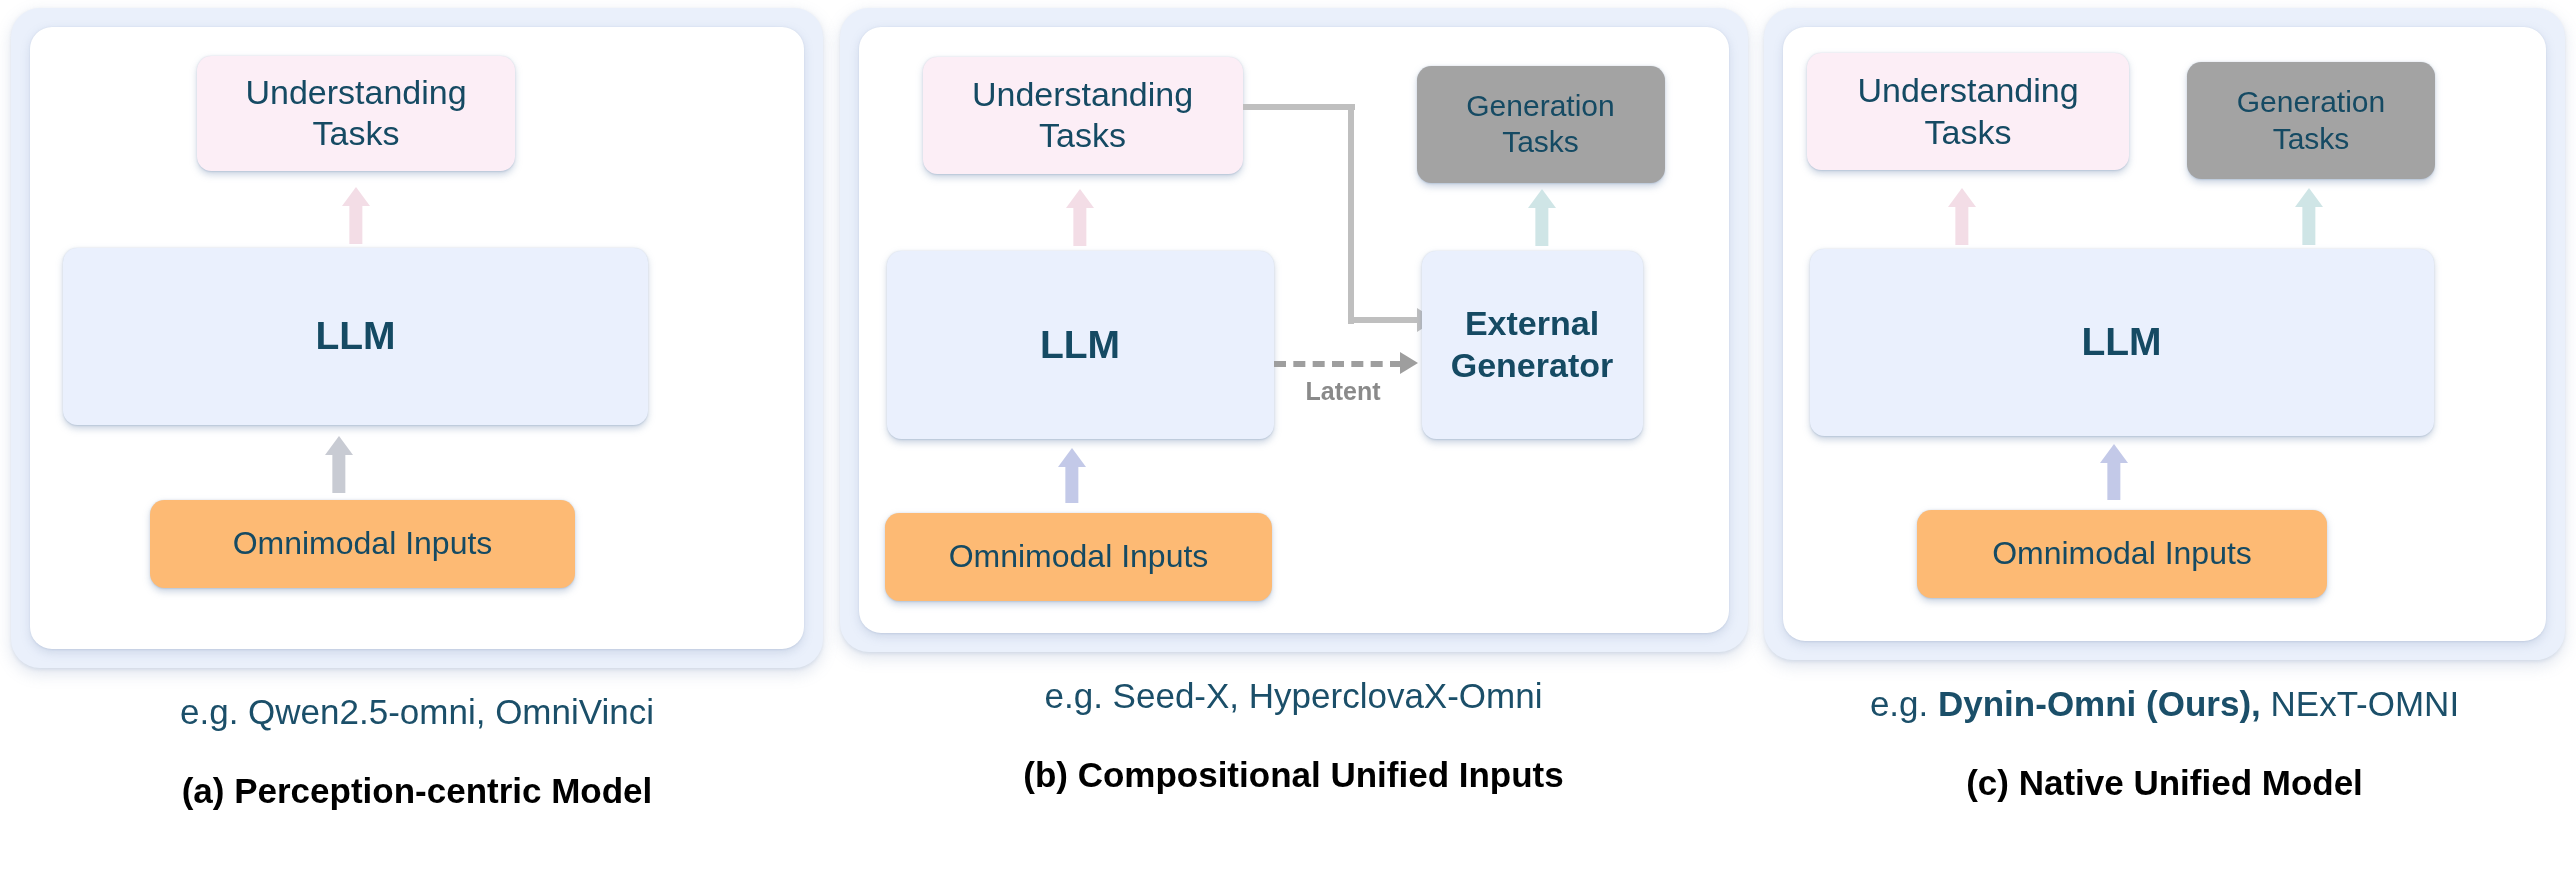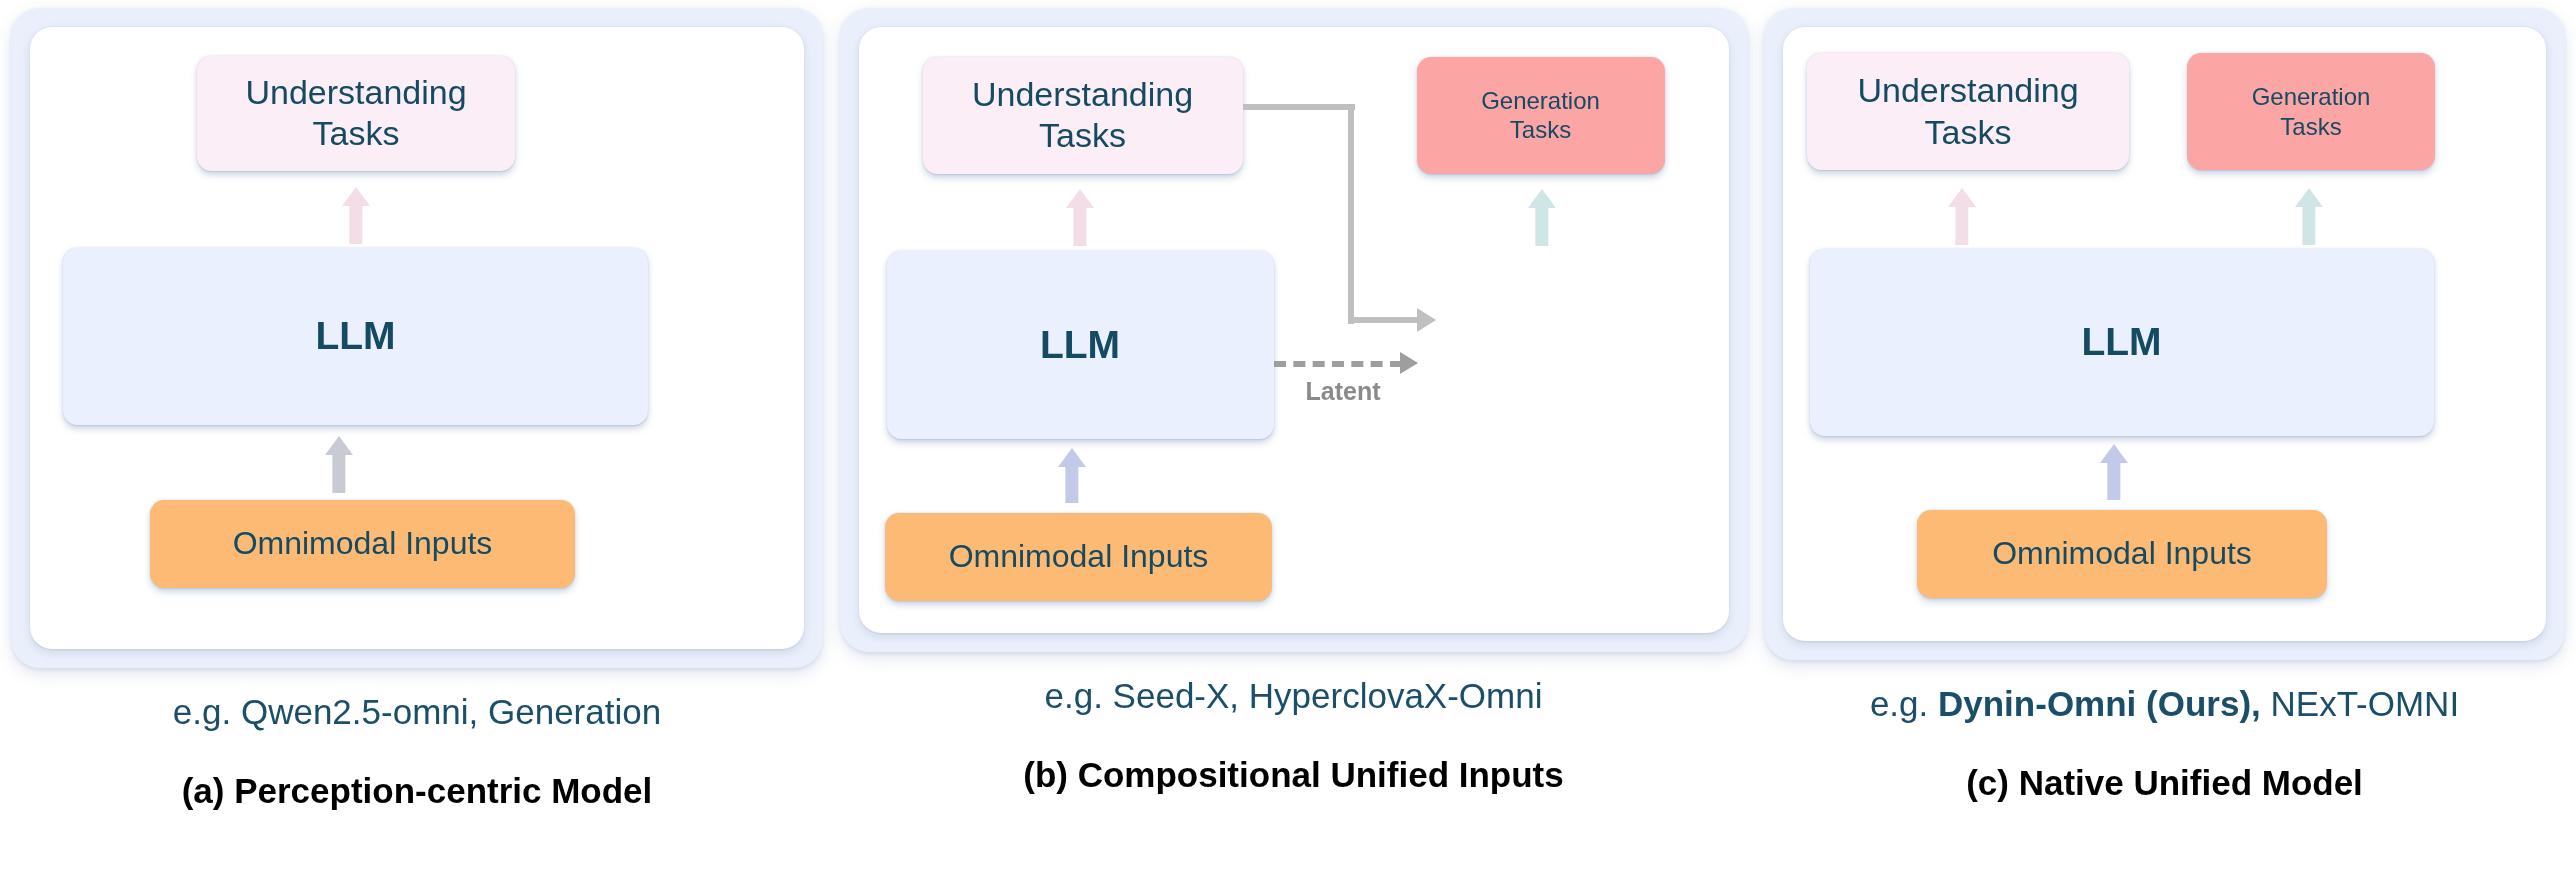--- a/index.html
+++ b/index.html
@@ -66,21 +66,21 @@
     align-items: center;
     justify-content: center;
     text-align: center;
     border-radius: 14.4px;
     color: #154a63;
     line-height: 1.22;
     box-shadow: 0 3.9px 7.7px rgba(120,145,180,0.36),
                 0 0.6px 1.7px rgba(120,145,180,0.30);
   }
   .node-understanding { background: #fceef6; font-size: 34px; font-weight: 400; }
-  .node-generation    { background: #fca5a5; font-size: 24px; font-weight: 400; }
+  .node-generation    { background: #a3a3a3; font-size: 30px; font-weight: 400; margin-top: 9px; }
   .node-llm           { background: #eaf0fd; font-size: 39px; font-weight: 700; }
   .node-inputs        { background: #fdba74; font-size: 32px; font-weight: 400; }
   .node-extgen        { background: #eaf0fd; font-size: 34px; font-weight: 700; }
 
   
   .arrow-up {
     position: absolute;
     width: 0; height: 0;
   }
   .arrow-up .shaft {
@@ -182,21 +182,21 @@
         </div>
 
         <div class="node node-inputs" style="left:120px; top:473px; width:425px; height:88px;">
           <span>Omnimodal Inputs</span>
         </div>
 
       </div>
     </div>
 
     <div class="eg-caption">
-      <span>e.g. </span><span>Qwen2.5-omni, Generation</span>
+      <span>e.g. </span><span>Qwen2.5-omni, OmniVinci</span>
     </div>
 
     <div class="sub-caption">(a) Perception-centric Model</div>
   </div>
 
   <div class="panel panel-b">
     <div class="outer-card outer-b">
       <div class="inner-card">
 
         <div class="node node-understanding" style="left:64px; top:30px; width:320px; height:117px;">
@@ -227,20 +227,26 @@
 
         <div class="arrow-up" style="left:683px; top:162px;">
           <div class="shaft" style="top:15.5px; width:13.3px; height:42px; background:#cfe5e6;"></div>
           <div class="head" style="top:0; border-bottom:19px solid #cfe5e6;"></div>
         </div>
 
         <div class="node node-llm" style="left:28px; top:224px; width:387px; height:188px;">
           <span>LLM</span>
         </div>
 
+        <div class="node node-extgen" style="left:563px; top:224px; width:221px; height:188px;">
+          <span>
+            <span>External</span><br>
+            <span>Generator</span>
+          </span>
+        </div>
 
         <div class="dashed-wrap" style="left:415px; top:334px; width:155px; height:66px;">
           <div class="dashed-line" style="left:0; top:0; width:128px;"></div>
           <div class="dashed-head" style="left:126px; top:-8.8px;"></div>
           <div class="latent-label" style="left:32px; top:16.6px;">Latent</div>
         </div>
 
         <div class="arrow-up" style="left:213px; top:421px;">
           <div class="shaft" style="top:15.5px; width:13.3px; height:40px; background:#c3c9e8;"></div>
           <div class="head" style="top:0; border-bottom:19px solid #c3c9e8;"></div>

